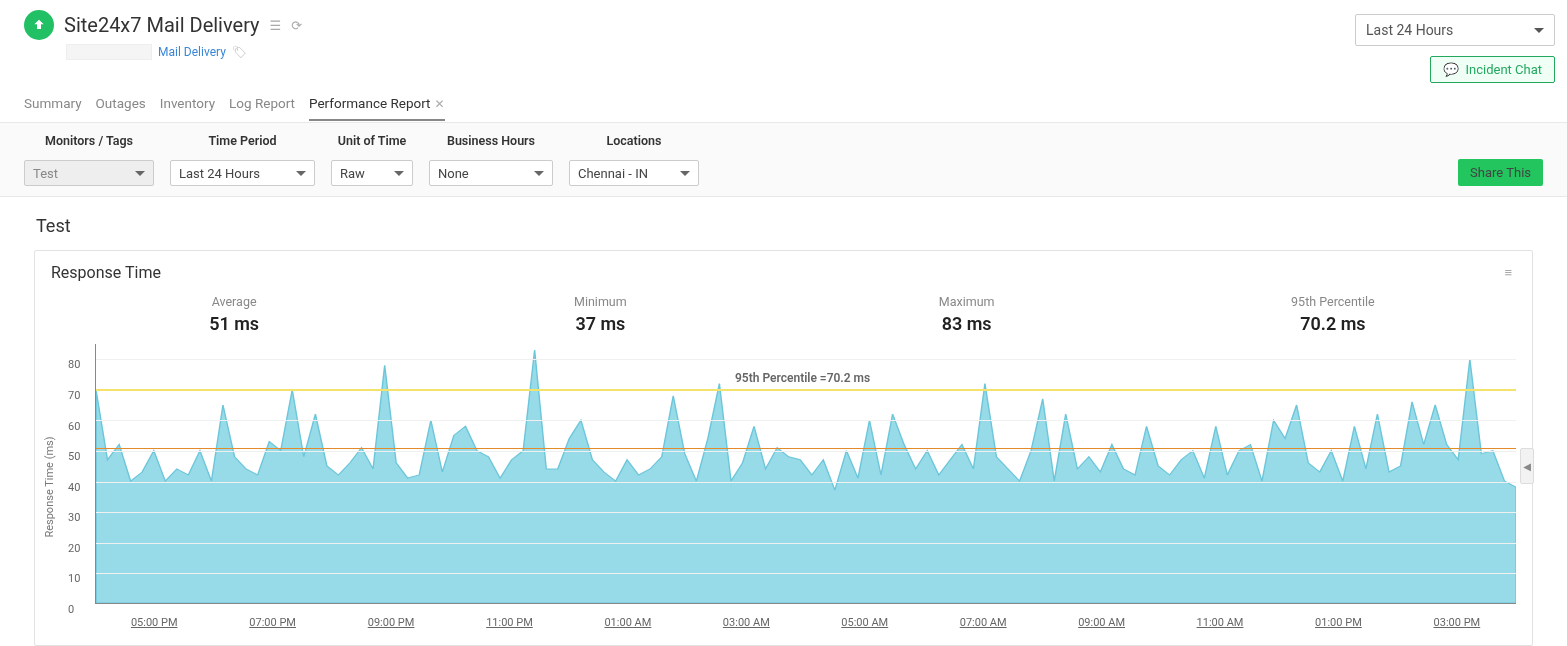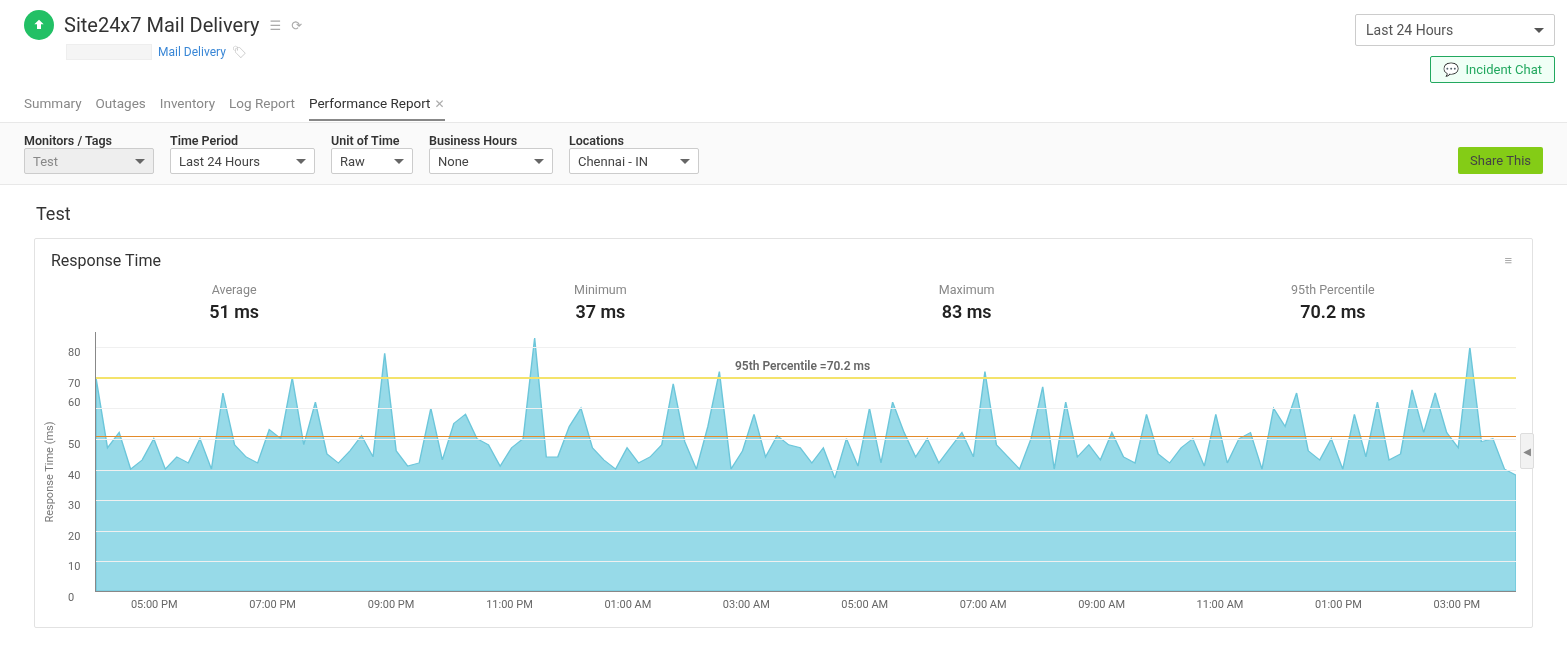--- a/index.html
+++ b/index.html
@@ -44,31 +44,31 @@
     cursor:pointer; font-size:13px;
   }
   
   .tabs { display:flex; gap:14px; padding:12px 24px 0; border-bottom:1px solid transparent; }
   .tab { color:#888; padding-bottom:8px; cursor:pointer; font-size:13.5px; }
   .tab.active { color:#333; font-weight:400; border-bottom:2px solid #888; }
   .tab .close { color:#aaa; margin-left:4px; font-size:12px; }
   
   .filterbar-wrap { background:#fafafa; border-top:1px solid #e8e8e8; border-bottom:1px solid #e8e8e8; padding:10px 24px; }
   .filterbar { display:flex; align-items:flex-end; gap:16px; }
-  .fgrp { display:flex; flex-direction:column; gap:0; }
+  .fgrp { display:flex; flex-direction:column; gap:12px;align-items:center; }
   .fgrp label { font-size:12.5px; color:#333; font-weight:600; }
   .fsel {
     height:26px; border:1px solid #ccc; background:#fff; border-radius:2px;
     display:flex; align-items:center; justify-content:space-between;
     padding:0 8px; font-size:13px; color:#444; cursor:pointer;
   }
   .fsel.disabled { background:#eee; color:#888; }
   .fsel .caret { border-top-color:#666; }
   .share-btn {
-    margin-left:auto; background:#84cc16; color:#444; border-radius:2px;
+    margin-left:auto; background:#22c55e; color:#444; border-radius:2px;
     padding:6px 12px; cursor:pointer;
   }
   
   .content { padding:18px 34px; }
   .section-title { font-size:18px; color:#333; margin:0 0 14px 2px; font-weight:400; }
   .card { border:1px solid #e2e2e2; border-radius:2px; background:#fff; position:relative; }
   .card-head { display:flex; justify-content:space-between; align-items:center; padding:12px 16px 0; }
   .card-title { font-size:16px; color:#333; }
   .card-menu { color:#aaa; cursor:pointer; padding:2px 4px; }
   .stats { display:flex; padding:12px 16px 6px; }
@@ -83,21 +83,21 @@
   .plot-wrap { margin-left:44px; }
   .plot { position:relative; height:260px; border-left:1px solid #888; border-bottom:1px solid #888; }
   .ytick { position:absolute; left:-28px; font-size:11px; color:#666; transform:translateY(50%); }
   .grid { position:absolute; left:0; right:0; border-top:1px solid #f0f0f0; }
   .ref-line { position:absolute; left:0; right:0; height:0; }
   .ref-p95 { border-top:2px solid #f4e36b; }
   .ref-avg { border-top:1px solid #e38b2a; }
   .ref-label { position:absolute; font-size:12px; color:#666; font-weight:600; background:transparent; }
   .area { position:absolute; left:0; right:0; bottom:0; top:0; }
   .area svg { width:100%; height:100%; display:block; }
-  .xticks { display:flex; margin-left:44px; margin-top:6px; font-size:11px; color:#666; }
+  .xticks { display:flex; margin-left:44px; margin-top:12px; font-size:11px; color:#666;text-decoration:underline; }
   .xtick { text-align:center; }
   .toggler { position:absolute; right:-2px; top:50%; width:14px; height:36px; background:#f2f2f2; border:1px solid #ddd; border-radius:2px; cursor:pointer; display:flex; align-items:center; justify-content:center; color:#888; font-size:10px;}
 </style>
 </head>
 <body>
 
 <div class="hdr">
   <div class="hdr-left">
     <div class="title-row">
       <div class="status-bubble">
@@ -217,21 +217,21 @@
             <div class="ytick" style="bottom: 24.5882px;">10</div>
             <div class="grid" style="top: 229.412px;"></div>
             <div class="ytick" style="bottom: 55.1765px;">20</div>
             <div class="grid" style="top: 198.824px;"></div>
             <div class="ytick" style="bottom: 85.7647px;">30</div>
             <div class="grid" style="top: 168.235px;"></div>
             <div class="ytick" style="bottom: 116.353px;">40</div>
             <div class="grid" style="top: 137.647px;"></div>
             <div class="ytick" style="bottom: 146.941px;">50</div>
             <div class="grid" style="top: 107.059px;"></div>
-            <div class="ytick" style="bottom: 189px;">60</div>
+            <div class="ytick" style="bottom: 177px;">60</div>
             <div class="grid" style="top: 76.4706px;"></div>
             <div class="ytick" style="bottom: 208.118px;">70</div>
             <div class="grid" style="top: 45.8824px;"></div>
             <div class="ytick" style="bottom: 238.706px;">80</div>
             <div class="grid" style="top: 15.2941px;"></div>
             <div class="ref-line ref-p95" style="top: 45.2706px;"></div>
             <div class="ref-line ref-avg" style="top: 104px;"></div>
             <div class="ref-label" style="top: 27.2706px; left: 45%;">95th Percentile =70.2 ms</div>
           </div>
       </div>

